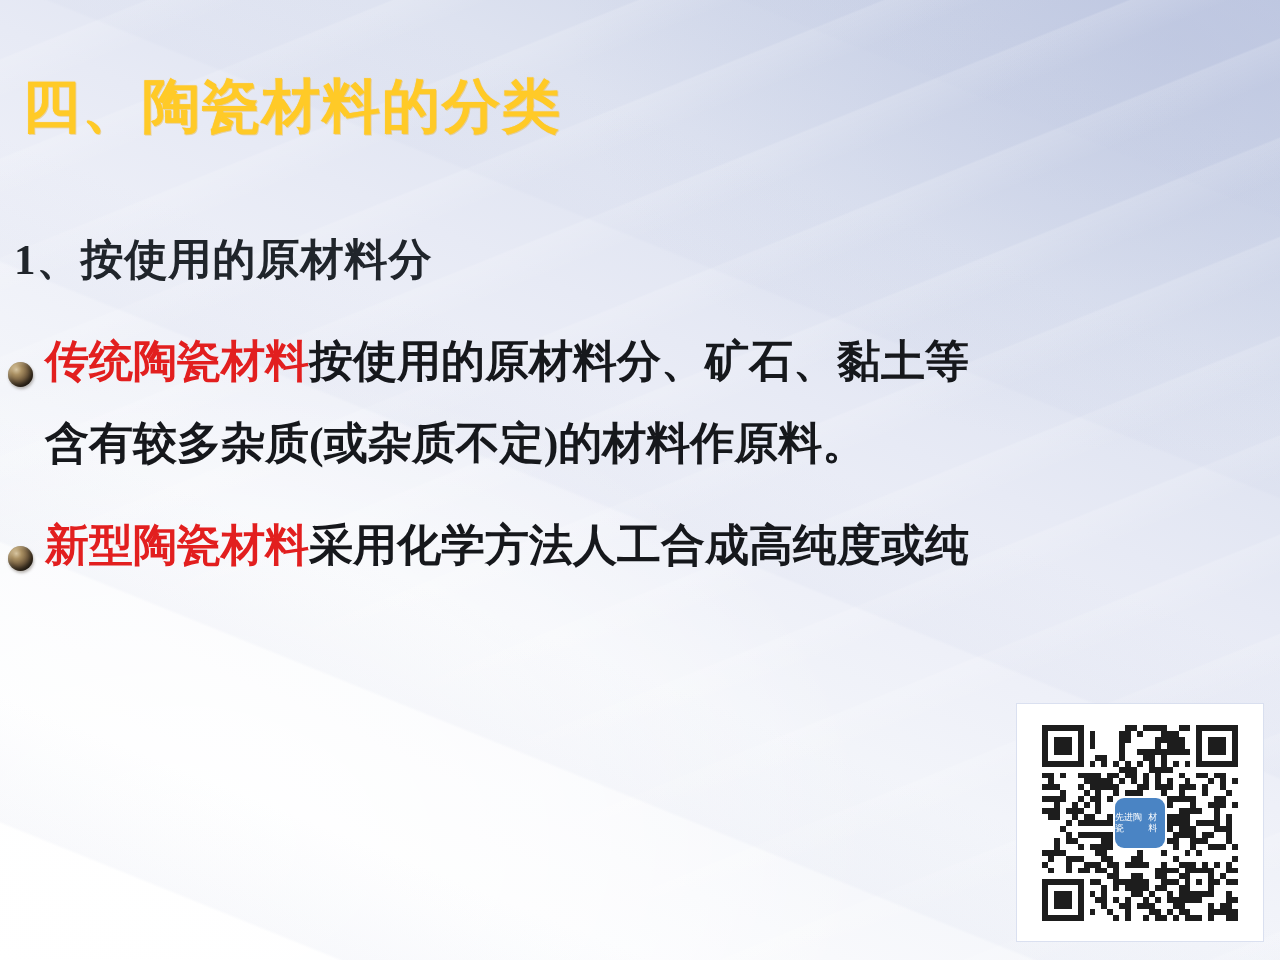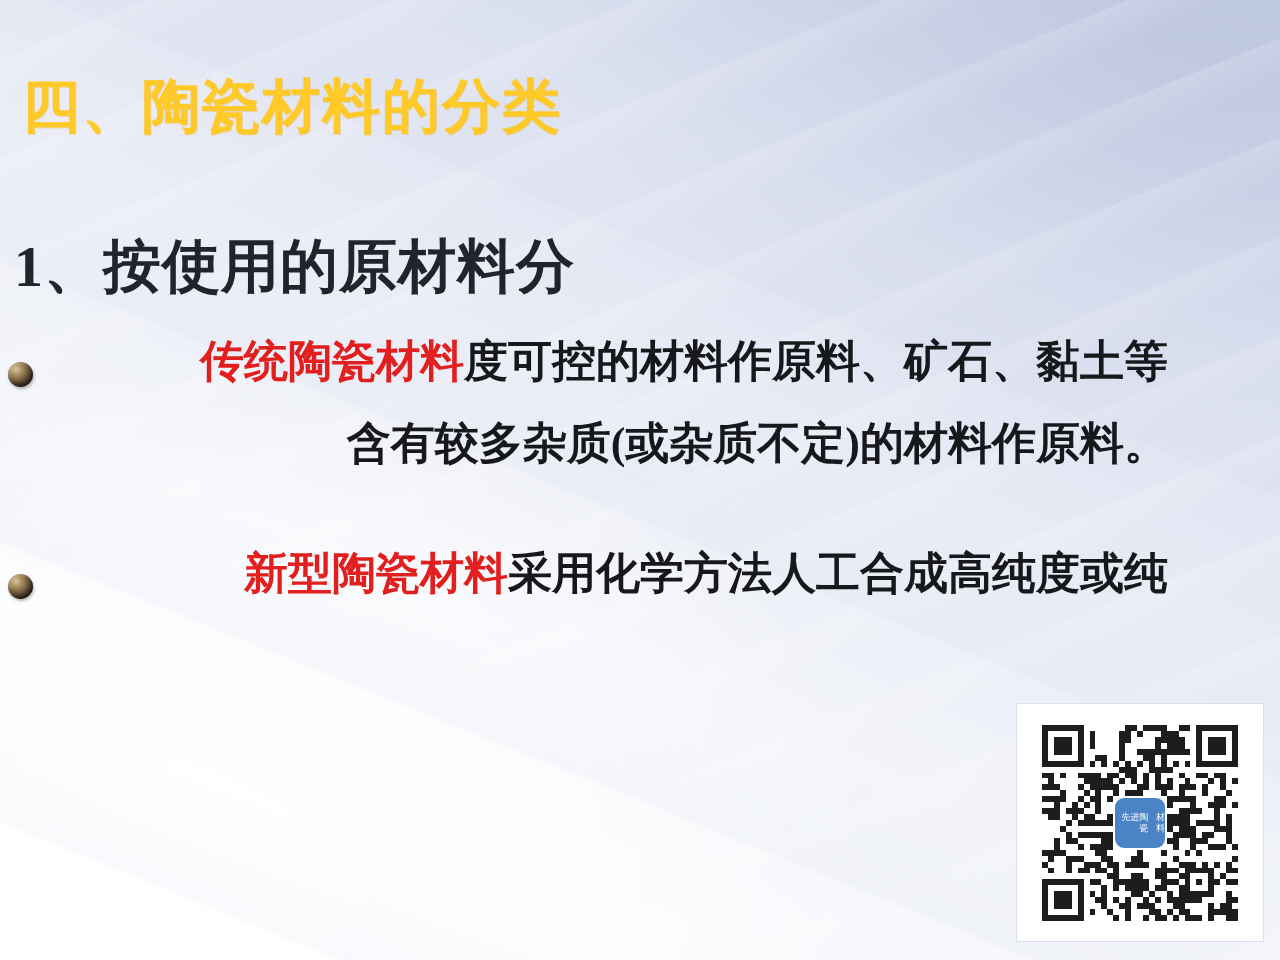--- a/index.html
+++ b/index.html
@@ -10,21 +10,20 @@
   body {
     font-family: "Liberation Serif", "DejaVu Serif", serif;
   }
 
   #slide {
     position: relative;
     width: 1280px;
     height: 960px;
     overflow: hidden;
     background: #eef1f8;
-    text-align: right;
   }
 
   
   .bg-base {
     position: absolute;
     inset: 0;
     background:
       linear-gradient(205deg,
         #c3cbe3 0%,
         #ced5e8 11%,
@@ -96,35 +95,35 @@
     text-shadow:
       0 0 1px rgba(255,190,40,.75),
       1px 1px 0 rgba(230,170,20,.35);
     white-space: nowrap;
   }
 
   #section-subtitle {
     position: absolute;
     left: 14px;
     top: 238px;
-    font-size: 58px;
+    font-size: 43px;
     line-height: 1.0;
     font-weight: 700;
     letter-spacing: 1px;
     color: #20252b;
     white-space: nowrap;
   }
 
   .bullet-block {
     position: absolute;
     left: 8px;
     width: 1160px;
   }
   #bullet-1 { top: 340px; }
-  #bullet-2 { top: 552px; }
+  #bullet-2 { top: 524px; }
 
   .bullet-row {
     position: relative;
     display: flex;
     align-items: flex-start;
   }
 
   .bullet-marker {
     flex: 0 0 auto;
     width: 25px;
@@ -218,21 +217,21 @@
   <div class="content">
 
     <div id="page-title">四、陶瓷材料的分类</div>
 
     <div id="section-subtitle">1、按使用的原材料分</div>
 
     <div class="bullet-block" id="bullet-1">
       <div class="bullet-row">
         <div class="bullet-marker"></div>
         <div class="bullet-text">
-          <div class="bullet-line-1"><span class="lead-red">传统陶瓷材料</span><span>度可控的材料作原料、矿石、黏土等</span></div>
+          <div class="bullet-line-1"><span class="lead-red">传统陶瓷材料</span><span>按使用的原材料分、矿石、黏土等</span></div>
           <div class="bullet-line-2">含有较多杂质(或杂质不定)的材料作原料。</div>
         </div>
       </div>
     </div>
 
     <div class="bullet-block" id="bullet-2">
       <div class="bullet-row">
         <div class="bullet-marker"></div>
         <div class="bullet-text">
           <div class="bullet-line-1"><span class="lead-red">新型陶瓷材料</span><span>采用化学方法人工合成高纯度或纯</span></div>

